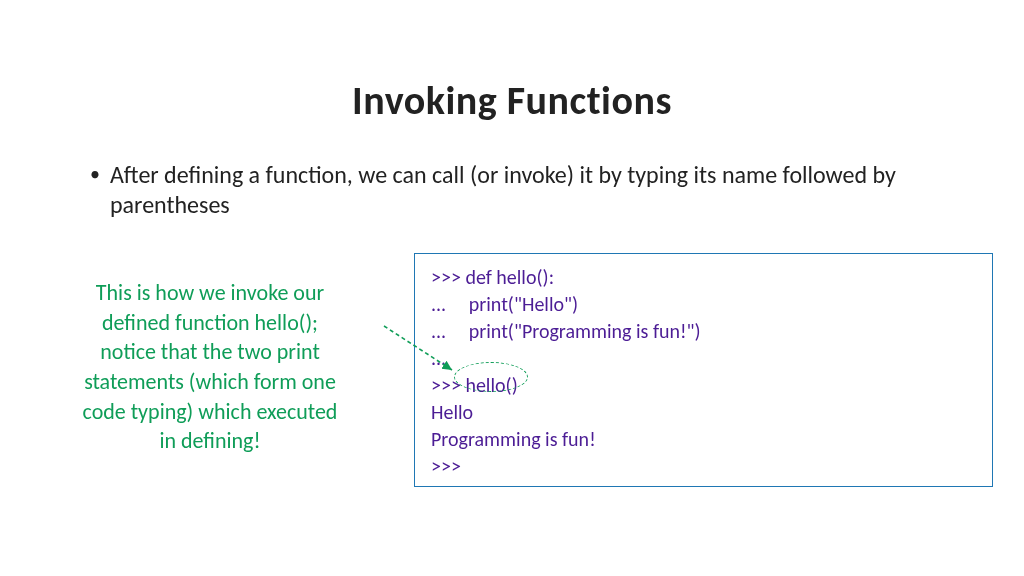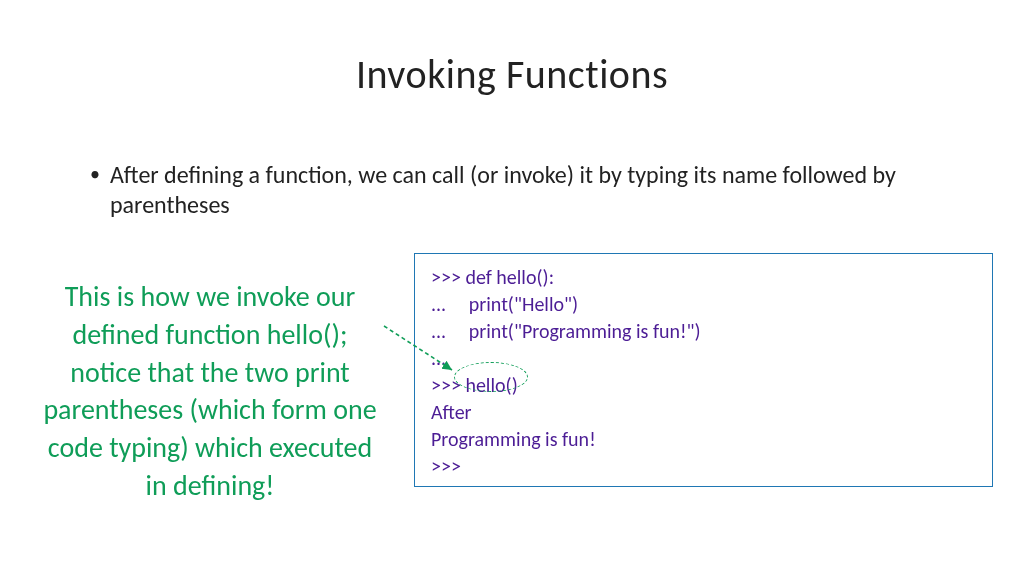--- a/index.html
+++ b/index.html
@@ -17,23 +17,23 @@
     overflow: hidden;
   }
   .slide {
     width: 100%;
     height: 100%;
     position: relative;
   }
   .title {
     text-align: center;
     font-size: 40px;
-    font-weight: 400;
+    font-weight: 700;
     color: #222;
-    padding-top: 50px;
+    padding-top: 76px;
     letter-spacing: 0.5px;
   }
   .bullet-row {
     position: absolute;
     top: 160px;
     left: 90px;
     right: 60px;
     display: flex;
     align-items: flex-start;
     gap: 10px;
@@ -50,21 +50,21 @@
   }
   .bullet-text .italic {
   }
   .green-annotation {
     position: absolute;
     top: 278px;
     left: 38px;
     width: 344px;
     text-align: center;
     color: #0f9d58;
-    font-size: 28px;
+    font-size: 22px;
     line-height: 1.35;
   }
   .green-annotation .italic {
   }
   .code-box {
     position: absolute;
     top: 253px;
     left: 414px;
     width: 579px;
     height: 234px;
@@ -111,34 +111,34 @@
       <span>After defining a function, we can call (or </span><span class="italic">invoke</span><span>) it by typing its name followed by parentheses</span>
     </span>
   </div>
 
   <div class="green-annotation">
     <div>This is how we invoke our</div>
     <div>
       <span>defined function </span><span class="italic">hello()</span><span>;</span>
     </div>
     <div>notice that the two print</div>
-    <div>parentheses (which form one</div>
+    <div>statements (which form one</div>
     <div>
       <span>code </span><span class="italic">typing</span><span>) which executed</span>
     </div>
     <div>in defining!</div>
   </div>
 
   <div class="code-box">
     <div class="code-line">&gt;&gt;&gt; def hello():</div>
     <div class="code-line">...     print("Hello")</div>
     <div class="code-line">...     print("Programming is fun!")</div>
     <div class="code-line">...</div>
     <div class="code-line">&gt;&gt;&gt; hello()</div>
-    <div class="code-line">After</div>
+    <div class="code-line">Hello</div>
     <div class="code-line">Programming is fun!</div>
     <div class="code-line">&gt;&gt;&gt;</div>
   </div>
 
   <div class="ellipse"></div>
 
   <svg class="arrow-svg" viewBox="0 0 76 58">
     <defs>
       <marker id="arrowhead" markerWidth="8" markerHeight="8" refX="6" refY="3" orient="auto" markerUnits="strokeWidth">
         <path d="M0,0 L6,3 L0,6 Z" fill="#0f9d58"></path>

